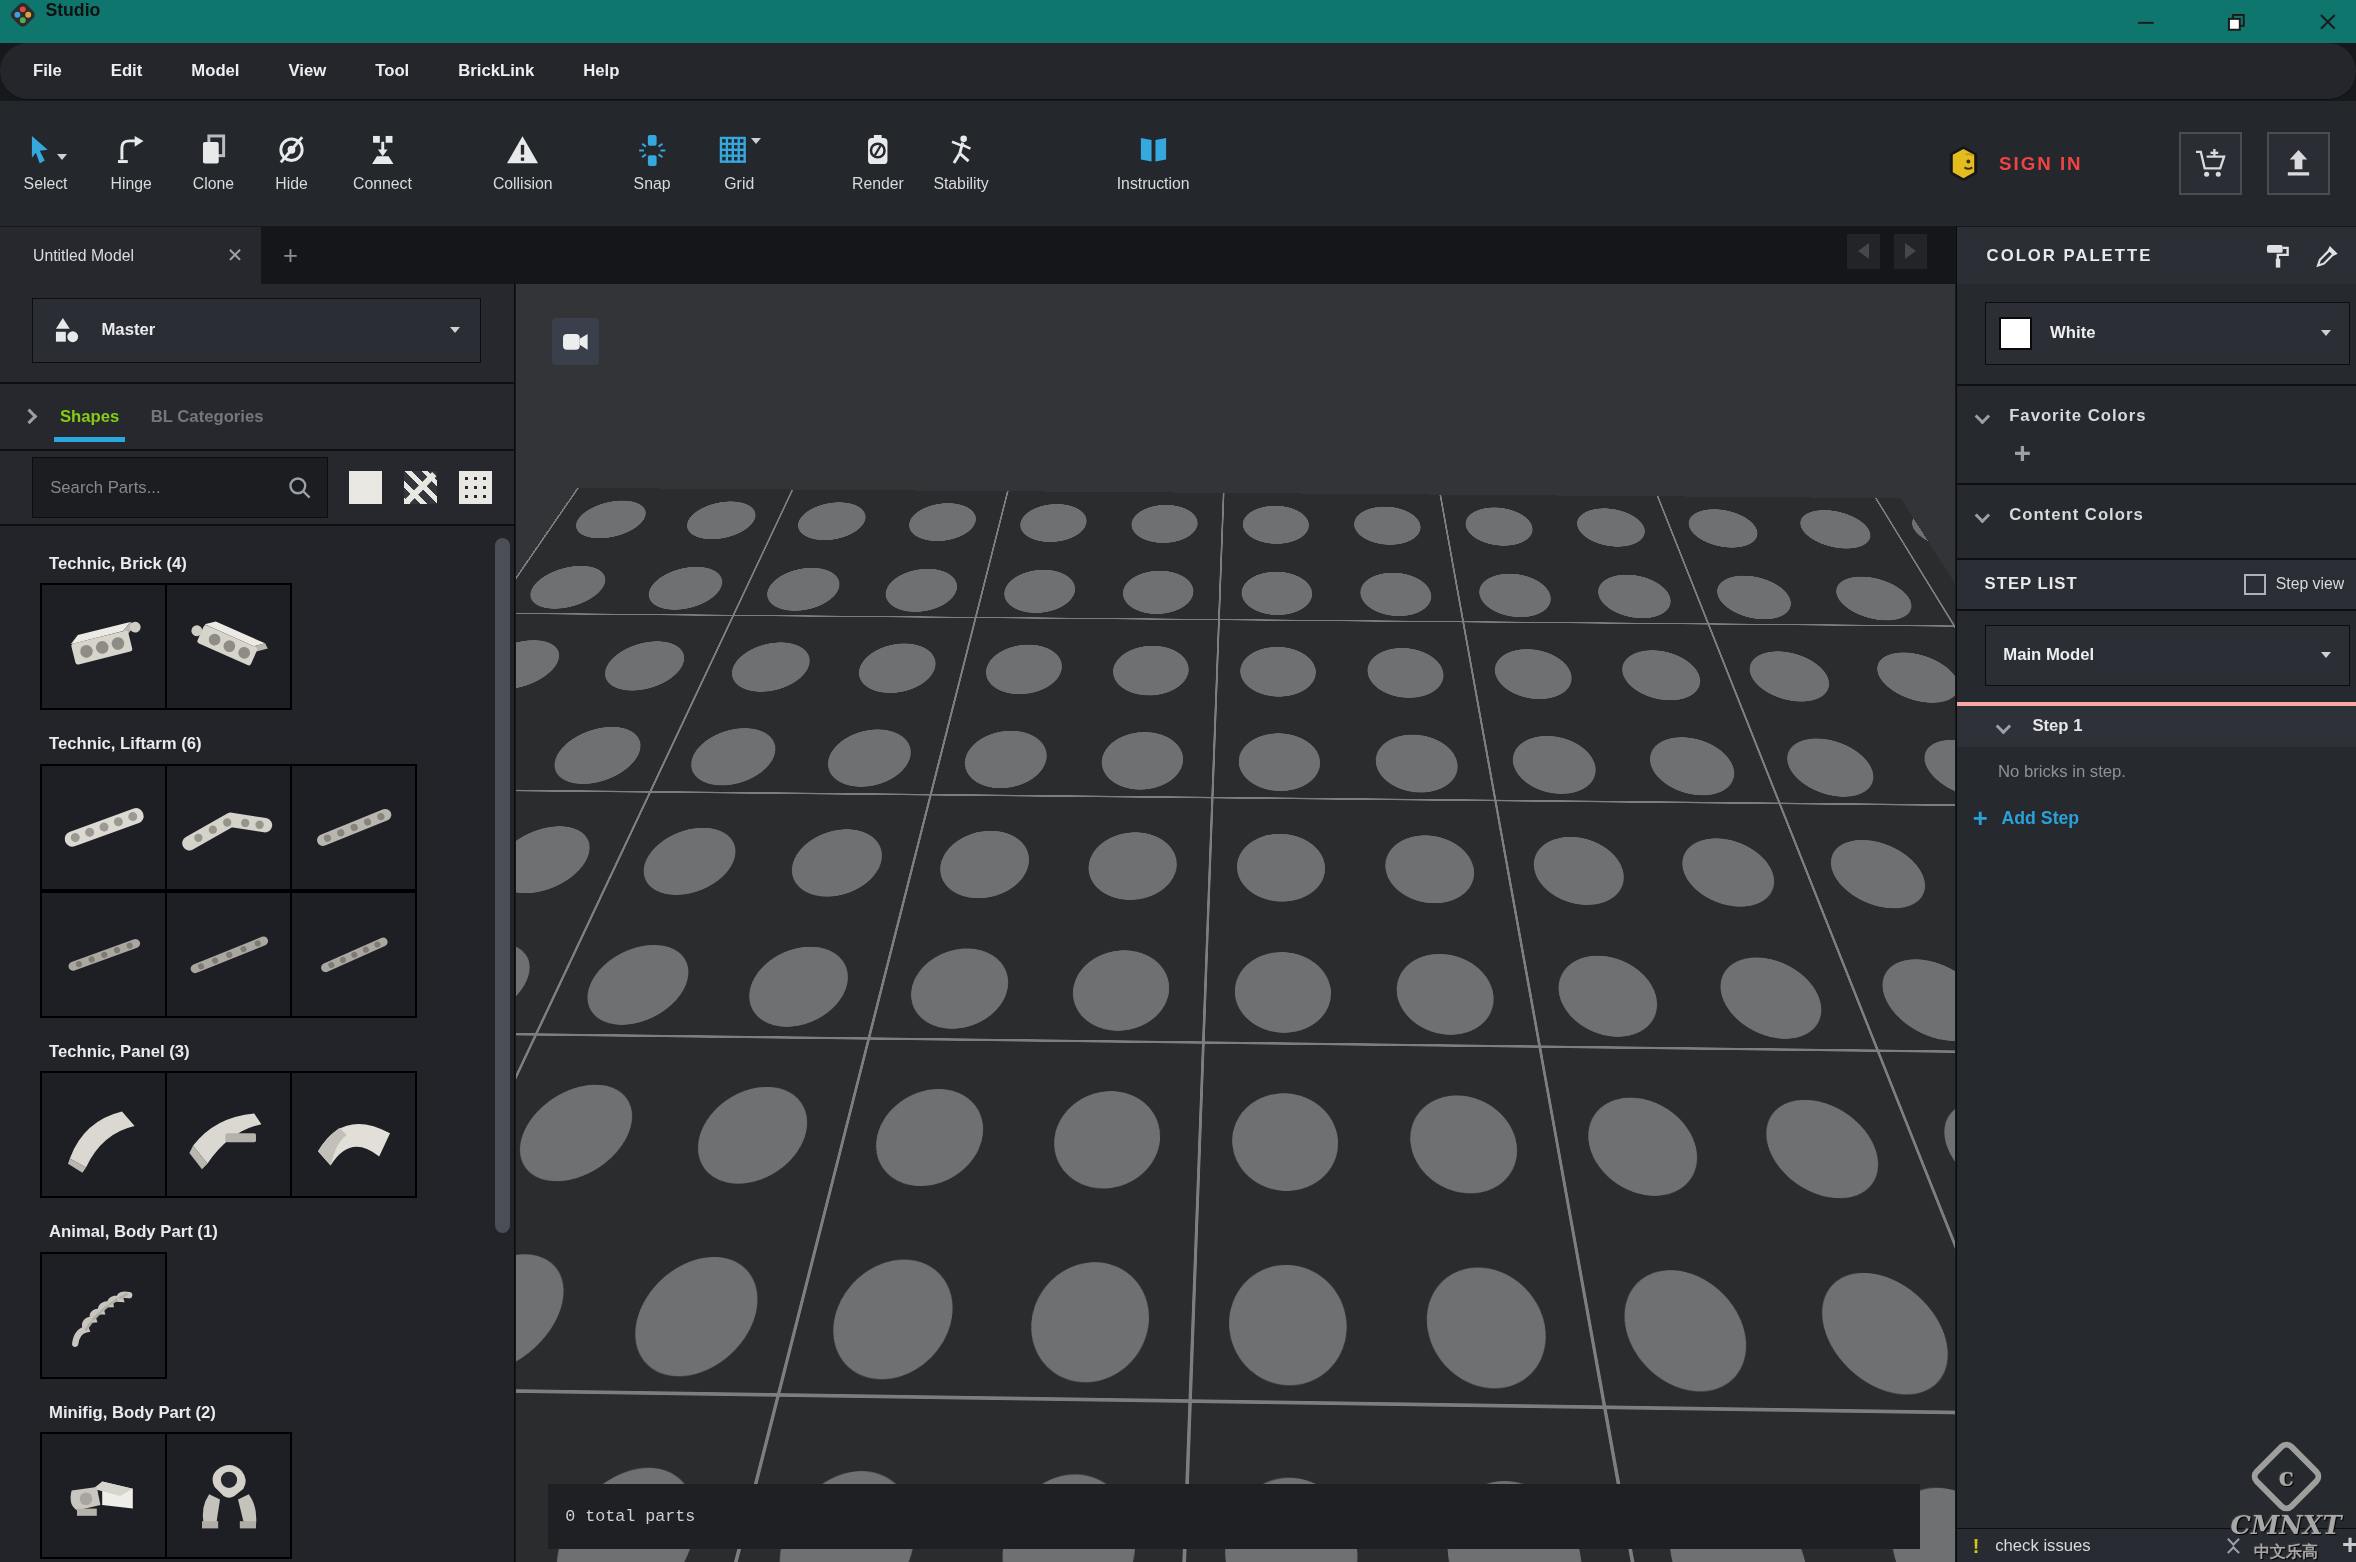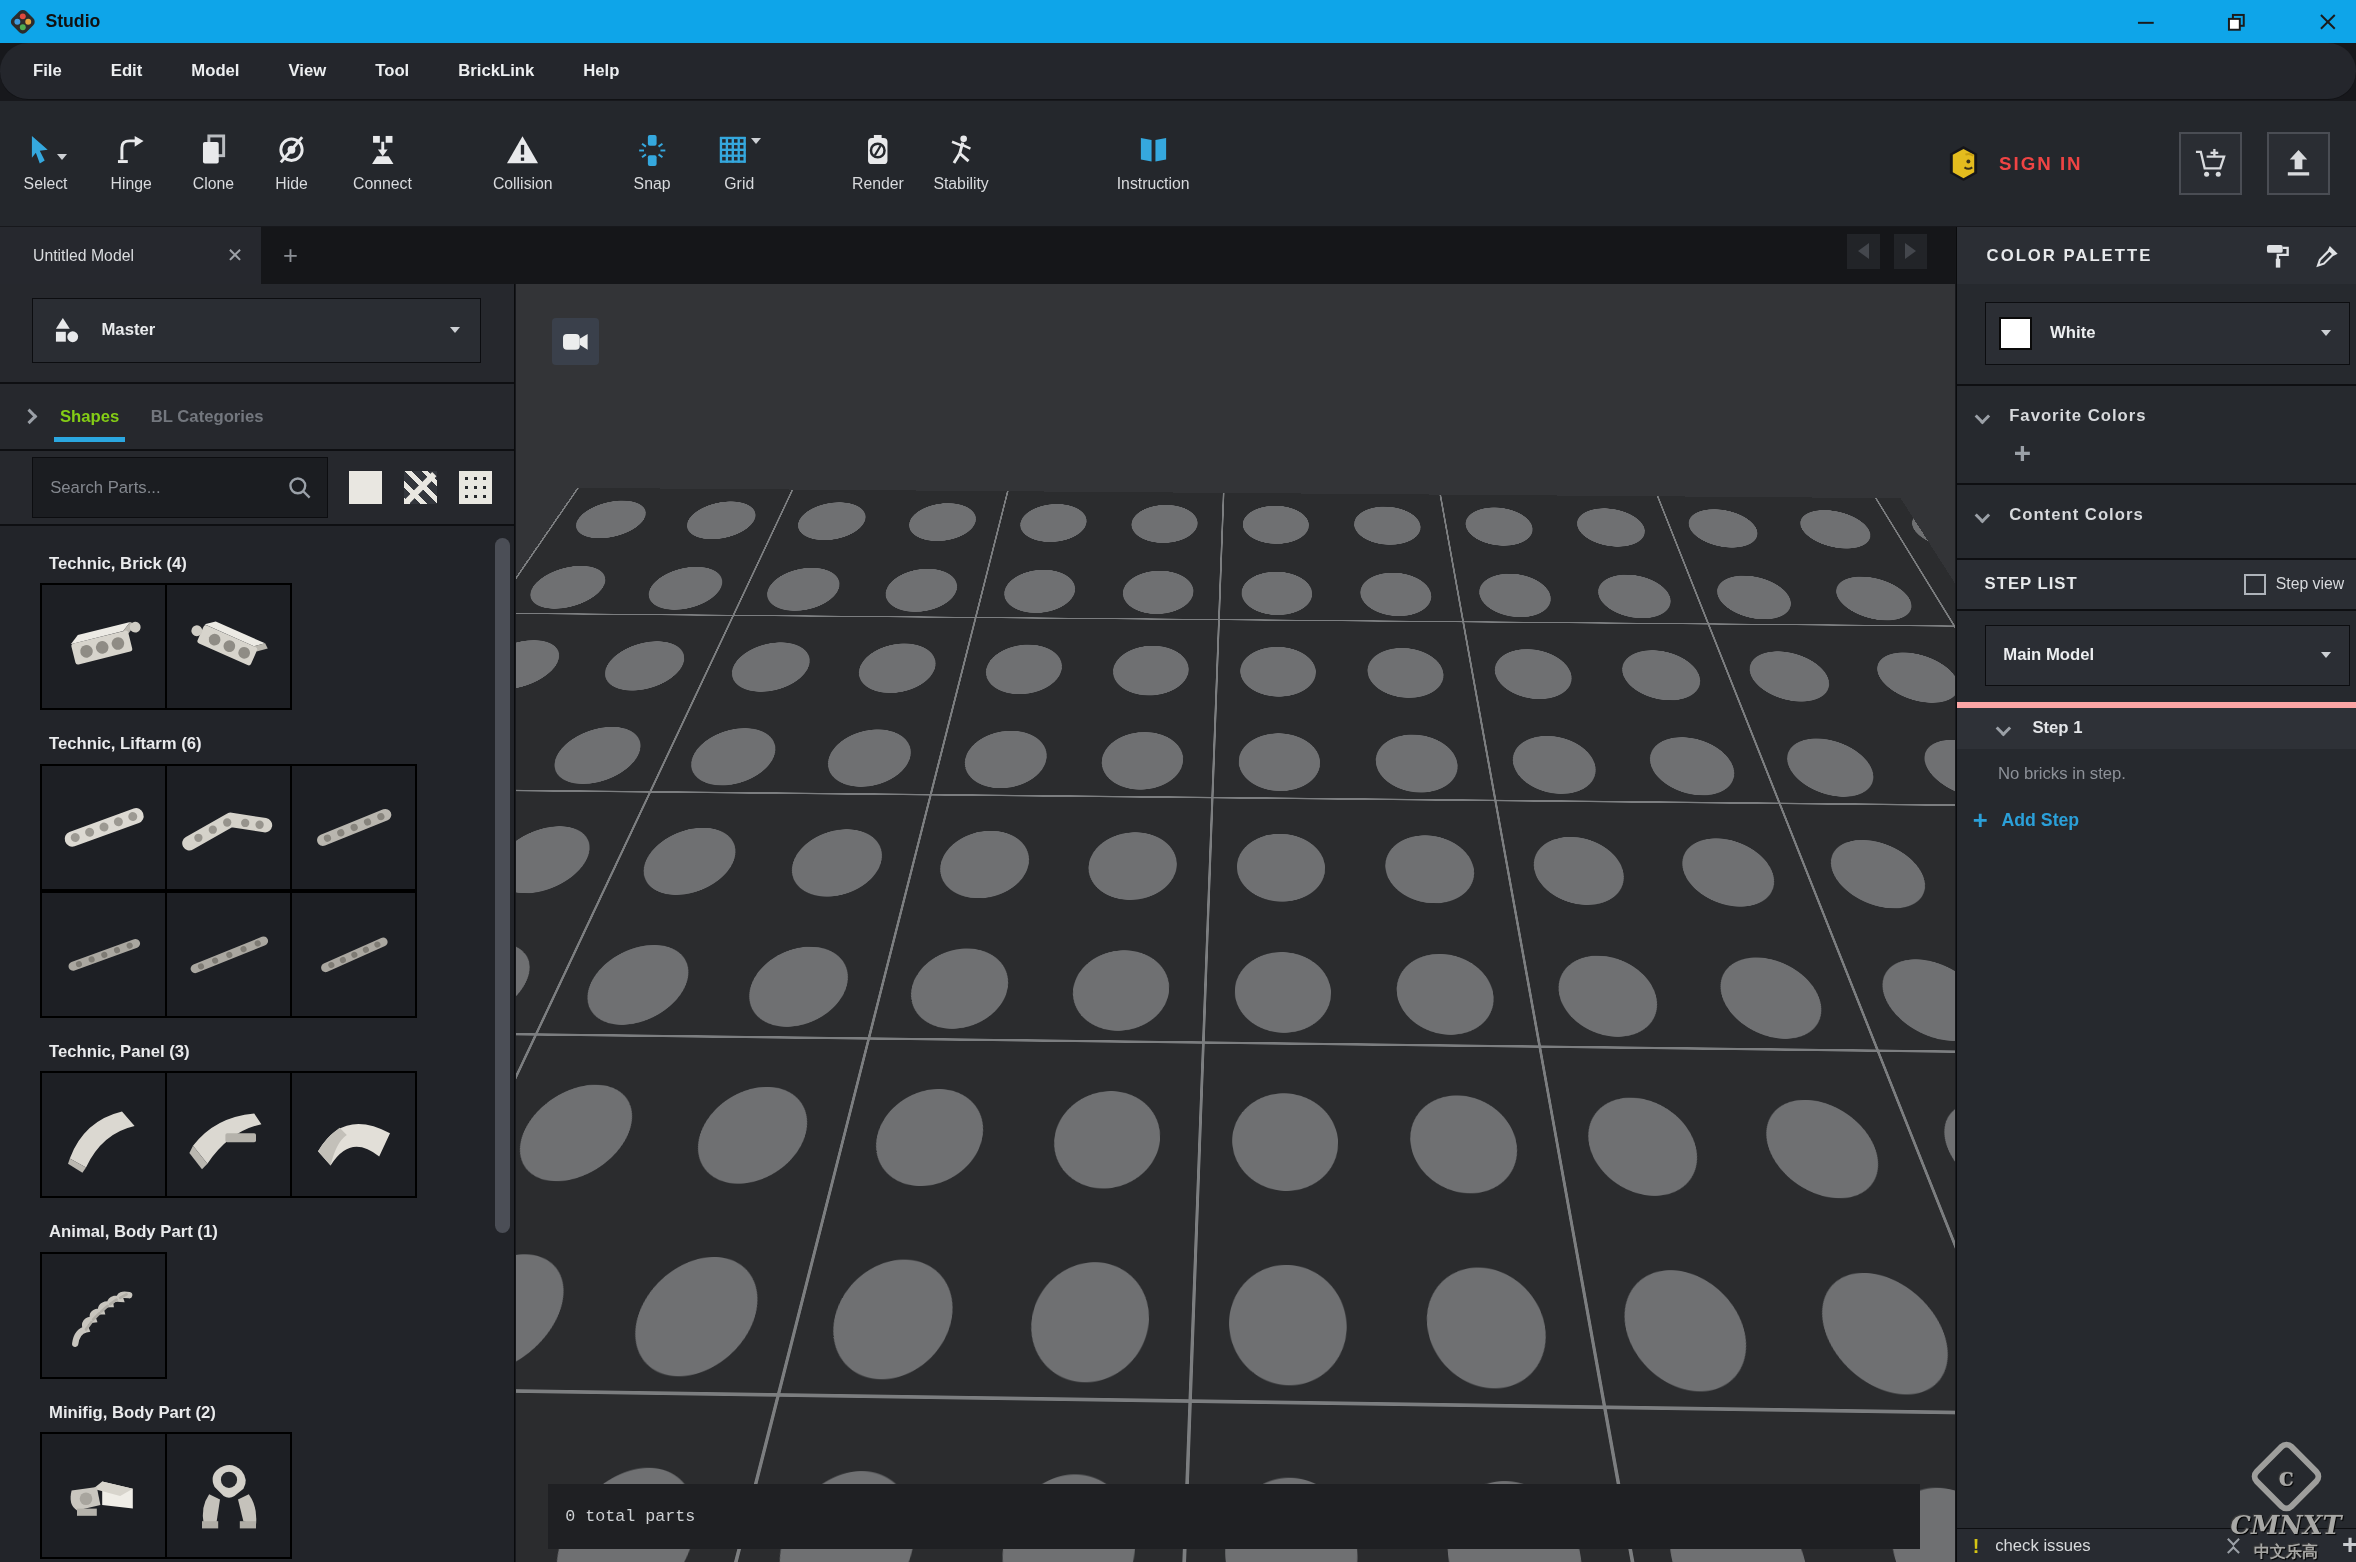--- a/index.html
+++ b/index.html
@@ -1,22 +1,22 @@
 <!DOCTYPE html>
 <html><head>
 <meta charset="utf-8">
 <style>
   * { margin:0; padding:0; box-sizing:border-box; }
   html,body { width:2356px; height:1562px; background:#000; overflow:hidden;
               font-family:"Liberation Sans","DejaVu Sans",sans-serif; }
   .app { position:absolute; inset:0; background:#17181c; }
 
   
-  .titlebar { position:absolute; left:0; top:0; width:2356px; height:43px; background:#0ea5e9;
-              display:flex; align-items:center; }
+  .titlebar { position:absolute; left:0; top:0; width:2356px; height:43px; background:#0f766e;
+              display:flex; }
   .app-logo { width:29.6px; height:29.6px; margin-left:7.9px; }
   .app-title { margin-left:7.9px; font-size:17.7px; font-weight:bold; color:#111; }
   .win-controls { margin-left:auto; display:flex; align-items:center; gap:61px; padding-right:13.8px; }
   .win-btn { width:29.6px; height:29.6px; display:flex; align-items:center; justify-content:center; }
 
   
   .menubar { position:absolute; left:0; top:43px; width:2356px; height:57px; background:#24262c;
              display:flex; align-items:center; gap:49px; padding-left:33px; border-bottom:1px solid #101114;border-radius:28px; }
   .menu-item { color:#eceef0; font-size:16.7px; font-weight:bold; cursor:default; }
 
@@ -126,21 +126,21 @@
   .rp-section { border-bottom:2px solid #0e0f12; padding:19.7px 0 15.8px 19.7px; }
   .rp-sec-head { display:flex; align-items:center; gap:21.7px; cursor:pointer; }
   .rp-sec-title { color:#d7d9dc; font-size:16.7px; font-weight:bold; letter-spacing:1px; }
   .rp-plus { color:#9aa0a7; font-size:29.6px; font-weight:bold; margin:11.8px 0 0 37px; cursor:pointer; line-height:1; }
   .steplist-head { height:51px; background:#2b2e34; display:flex; align-items:center;
                    padding:0 11.8px 0 27.6px; border-bottom:2px solid #0e0f12; }
   .steplist-title { color:#e7e9eb; font-size:16.7px; font-weight:bold; letter-spacing:1px; }
   .stepview { margin-left:auto; display:flex; align-items:center; gap:9.9px; cursor:pointer; }
   .checkbox { width:21.7px; height:21.7px; border:2px solid #aeb3ba; background:transparent; }
   .stepview-label { color:#d7d9dc; font-size:15.8px; }
-  .mainmodel-row { padding:13.8px 5.9px 15.8px 27.6px; border-bottom:6px solid #fca5a5; }
+  .mainmodel-row { padding:13.8px 5.9px 15.8px 27.6px; border-bottom:4px solid #fca5a5; }
   .mainmodel-select { height:61px; background:#2b2e34; border:1px solid #0c0d10; display:flex;
                       align-items:center; padding:0 17.7px; cursor:pointer; }
   .mainmodel-label { color:#eceef0; font-size:16.7px; font-weight:bold; }
   .mainmodel-select .caret-down { margin-left:auto; }
   .rp-search-row { padding:15.8px 5.9px 17.7px 27.6px; border-bottom:2px solid #0e0f12; }
   .rp-search { height:59px; background:#1b1d21; border:1px solid #0c0d10; display:flex;
                align-items:center; padding:0 13.8px 0 15.8px; }
   .rp-search input { flex:1; background:transparent; border:0; outline:none; color:#b6bac0;
                      font-size:16.7px; font-family:inherit; }
   .rp-search input::placeholder { color:#84888f; }

